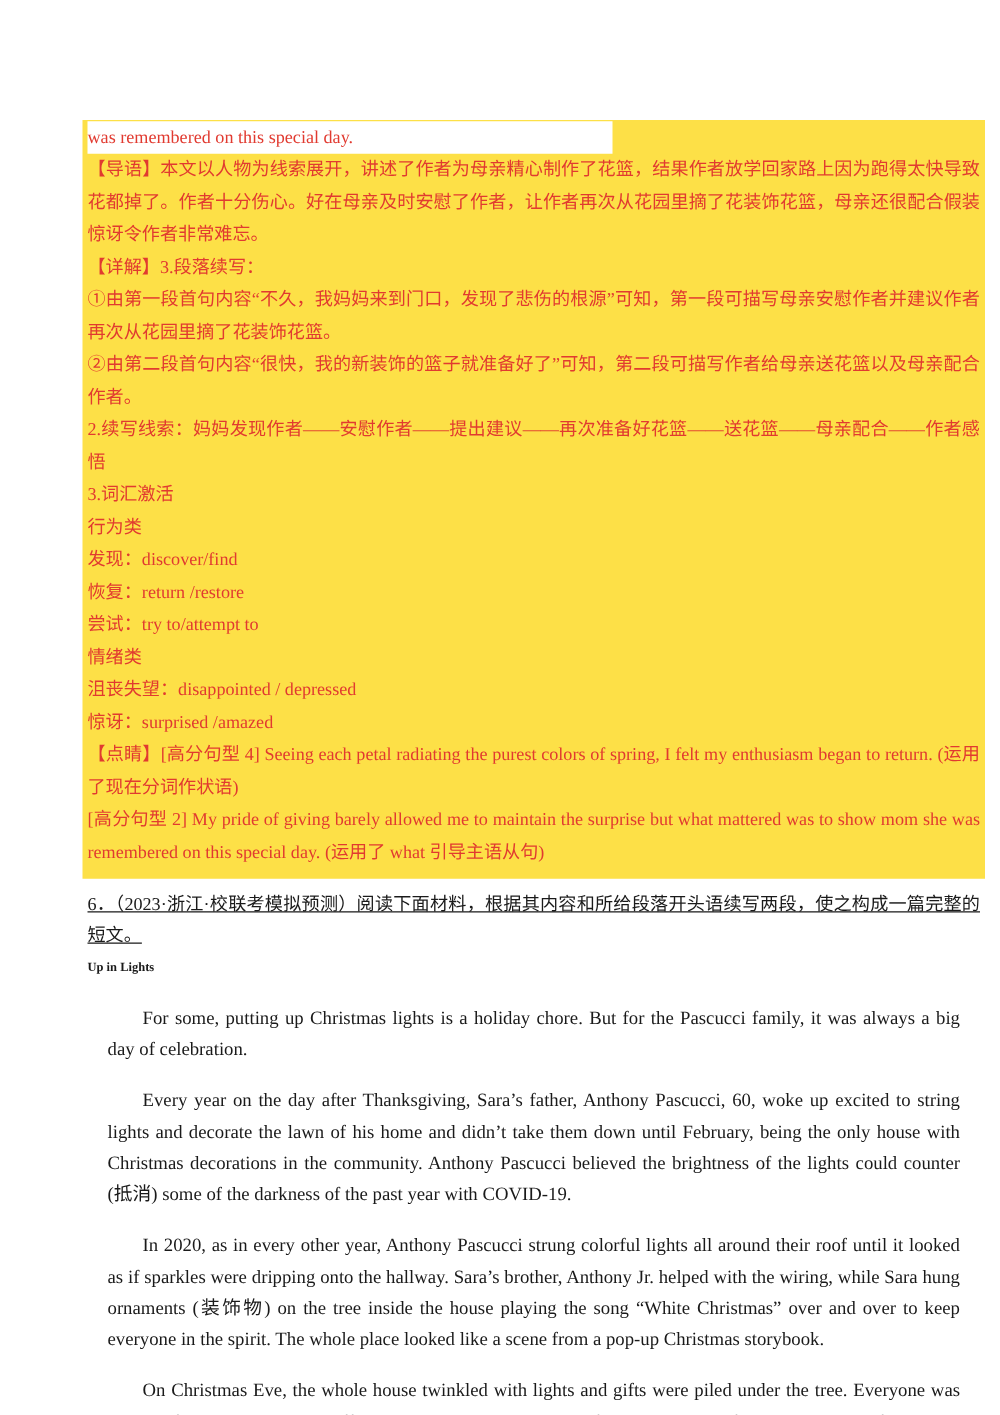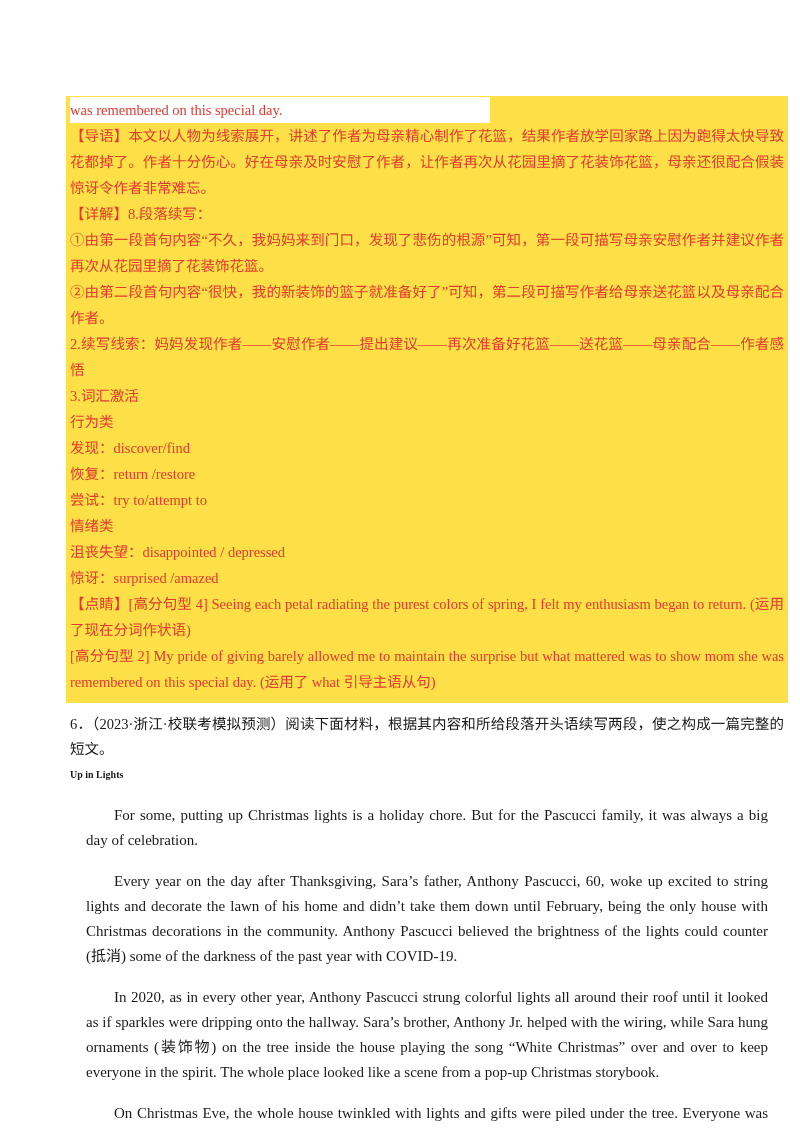--- a/index.html
+++ b/index.html
@@ -42,20 +42,21 @@
   }
   
   .qsection {
     margin-top: 9px;
   }
   .qsection .stem {
     margin: 0;
     font-size: 14.5px;
     line-height: 25px;
     text-align: justify;
+    text-decoration: underline;
   }
   .qsection .passage-title {
     margin: 0;
     font-size: 10px;
     line-height: 25px;
     font-weight: bold;
     text-align: left;
   }
   .qsection .en {
     margin: 16px;
@@ -69,21 +70,21 @@
 <body>
 
 <div class="page">
 
   <div class="shade">
     <p class="tail"><span>was remembered on this special day.</span></p>
     <div>
 
         <p>【导语】本文以人物为线索展开，讲述了作者为母亲精心制作了花篮，结果作者放学回家路上因为跑得太快导致花都掉了。作者十分伤心。好在母亲及时安慰了作者，让作者再次从花园里摘了花装饰花篮，母亲还很配合假装惊讶令作者非常难忘。</p>
 
-        <p>【详解】8.段落续写：</p>
+        <p>【详解】3.段落续写：</p>
 
         <p>①由第一段首句内容“不久，我妈妈来到门口，发现了悲伤的根源”可知，第一段可描写母亲安慰作者并建议作者再次从花园里摘了花装饰花篮。</p>
 
         <p>②由第二段首句内容“很快，我的新装饰的篮子就准备好了”可知，第二段可描写作者给母亲送花篮以及母亲配合作者。</p>
 
         <p>2.续写线索：妈妈发现作者——安慰作者——提出建议——再次准备好花篮——送花篮——母亲配合——作者感悟</p>
 
         <p>3.词汇激活</p>
 
         <p>行为类</p>

